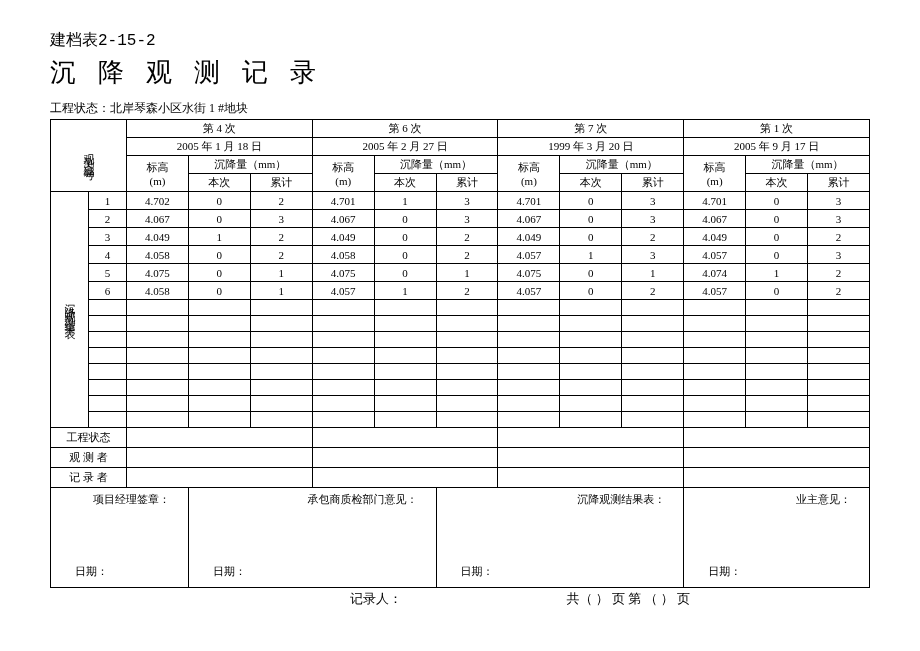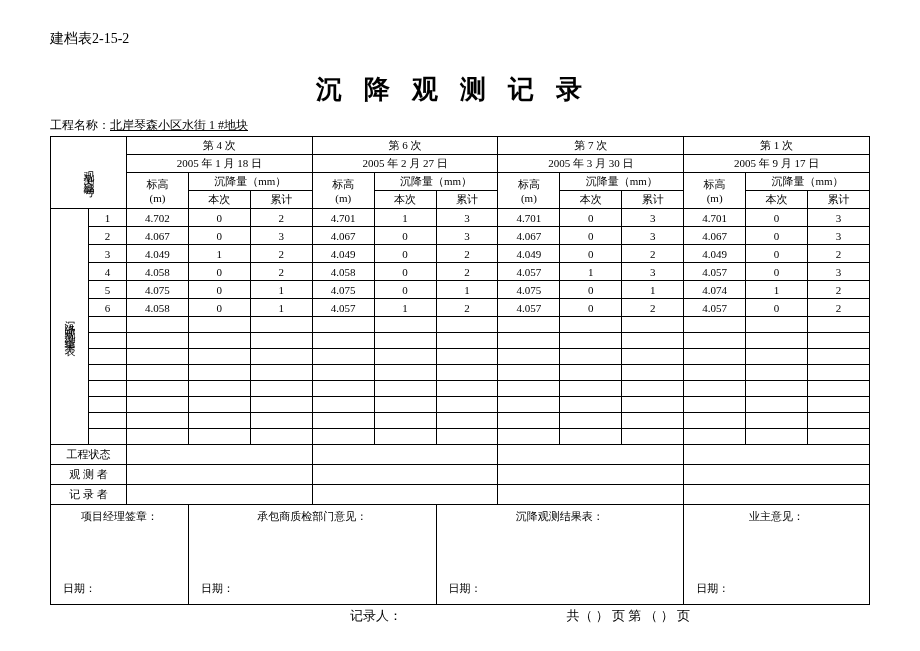--- a/index.html
+++ b/index.html
@@ -3,30 +3,29 @@
   <meta charset="utf-8">
   <style>
     * { box-sizing: border-box; margin: 0; padding: 0; }
     body {
       font-family: "SimSun", "宋体", serif;
       font-size: 12px;
       background: #fff;
       padding: 30px 50px;
       color: #000;
     }
-    .doc-id { font-size: 14px; margin-bottom: 24px; }
+    .doc-id { font-size: 16px; margin-bottom: 4px; font-family: Liberation Mono, monospace; }
     .title {
-      text-align: center;
       font-size: 26px;
       letter-spacing: 22px;
-      font-weight: bold;
+      font-weight: normal;
       margin-bottom: 10px;
     }
     .project-line { font-size: 12px; margin-bottom: 2px; }
-    .project-line .underline { text-decoration: underline; }
+    .project-line .underline { }
     table {
       border-collapse: collapse;
       width: 100%;
       table-layout: fixed;
     }
     td, th {
       border: 1px solid #000;
       text-align: center;
       vertical-align: middle;
       font-size: 11px;
@@ -34,39 +33,39 @@
       padding: 0 2px;
       font-weight: normal;
     }
     .v-text {
       writing-mode: vertical-rl;
       text-orientation: upright;
       letter-spacing: 4px;
       white-space: nowrap;
     }
     .section-row td { height: 20px; margin-left: 29px; }
-    .sig-row td { height: 100px; vertical-align: top; text-align: center; padding: 4px 6px; }
+    .sig-row td { height: 100px; vertical-align: top; text-align: right; padding: 4px 18px; }
     .sig-date { position: relative; height: 100%; }
     .sig-date .date-lbl { position: absolute; bottom: 4px; left: 6px; }
     .footer {
       display: flex;
       justify-content: space-between;
       margin-top: 2px;
       font-size: 13px;
       padding: 0 180px 0 300px;
     }
     .empty-row td { height: 16px; }
   </style>
 </head>
 <body>
 
 <div class="doc-id">建档表2-15-2</div>
 <div class="title">沉降观测记录</div>
 <div class="project-line">
-  <span>工程名称：</span><span class="underline">北岸琴森小区水街  1  #地块</span>
+  <span>工程状态：</span><span class="underline">北岸琴森小区水街  1  #地块</span>
 </div>
 
 <table>
   <colgroup>
     <col style="width:38px">
       <col style="width:38px">
     <col>
       <col>
       <col>
     <col>
@@ -84,21 +83,21 @@
       <tr>
     <td rowspan="4" colspan="2" style="border-bottom:1px solid #000"><span class="v-text">观测点编号</span></td>
     <td colspan="3">第  4  次</td>
     <td colspan="3">第  6  次</td>
     <td colspan="3">第  7  次</td>
     <td colspan="3">第  1  次</td>
   </tr>
   <tr>
     <td colspan="3">2005 年 1 月 18 日</td>
     <td colspan="3">2005 年 2 月 27 日</td>
-    <td colspan="3">2005 年 3 月 30 日</td>
+    <td colspan="3">1999 年 3 月 20 日</td>
     <td colspan="3">2005 年 9 月 17 日</td>
   </tr>
   <tr>
     <td rowspan="2"><span>标高</span><br><span>(m)</span></td>
     <td colspan="2">沉降量（mm）</td>
     <td rowspan="2"><span>标高</span><br><span>(m)</span></td>
     <td colspan="2">沉降量（mm）</td>
     <td rowspan="2"><span>标高</span><br><span>(m)</span></td>
     <td colspan="2">沉降量（mm）</td>
     <td rowspan="2"><span>标高</span><br><span>(m)</span></td>

